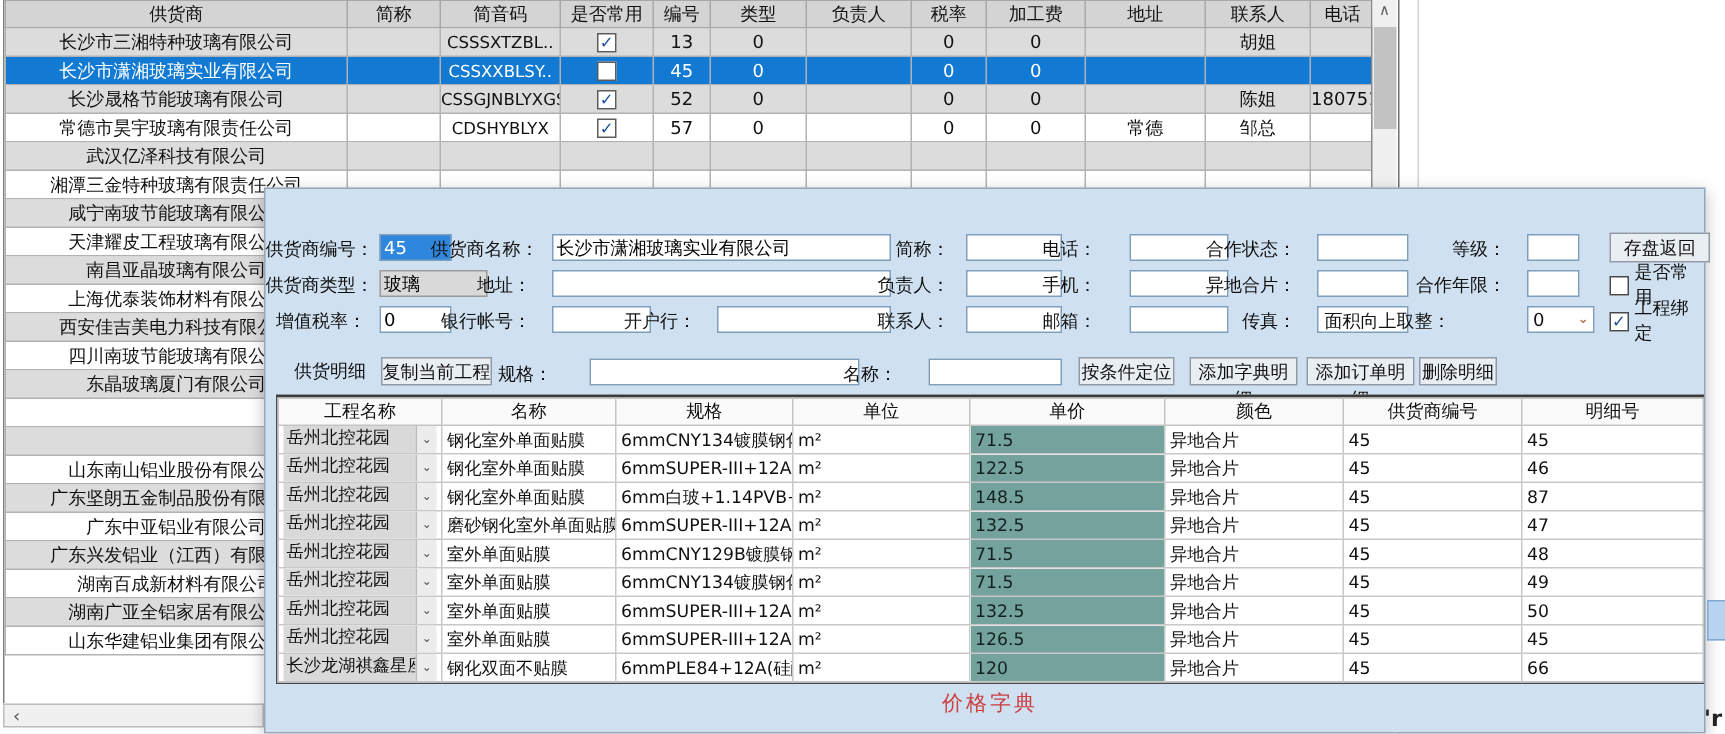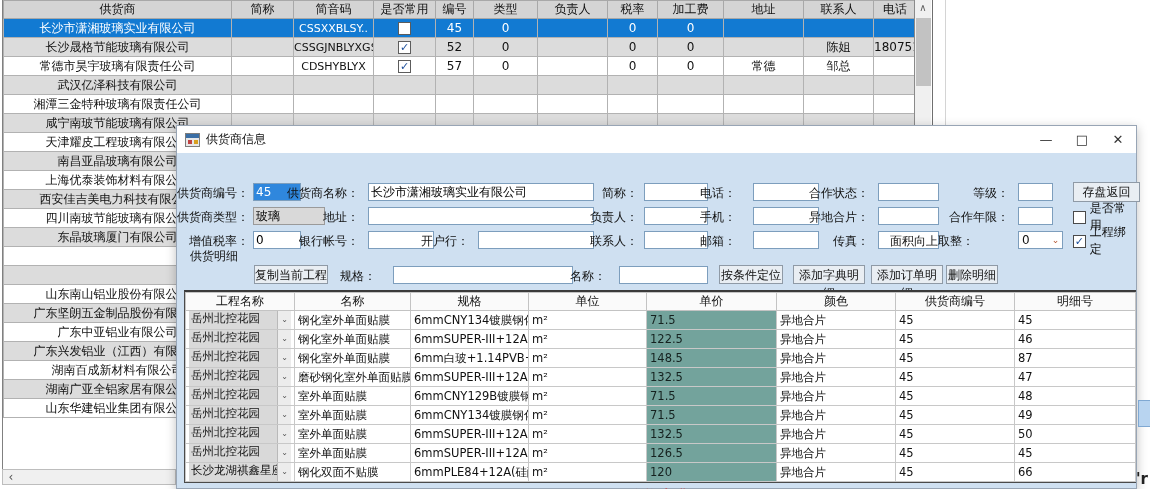--- a/index.html
+++ b/index.html
@@ -39,21 +39,21 @@
     border:1px solid #98a5b5; background:#cfe0f1; box-shadow:0 3px 10px rgba(0,0,0,.25); }
   .titlebar { height:27px; background:#fff; display:flex; align-items:center; }
   .app-ico { width:15px; height:14px; margin:0 6px 0 8px; position:relative; background:#e8e8e8; border:1px solid #7c7c7c; }
   .app-ico::before { content:""; position:absolute; left:0; top:0; right:0; height:4px; background:#3a6ea5; }
   .app-ico::after { content:""; position:absolute; left:2px; top:6px; width:4px; height:4px; background:#c04343; box-shadow:6px 0 0 #d8a021; }
   .title-txt { flex:0 0 auto; }
   .tb-space { flex:1; }
   .wbtn { width:36px; height:26px; text-align:center; line-height:26px; color:#333; font-size:13px; }
   .dlg-body { position:relative; height:336px; }
 
-  .lab { position:absolute; height:18px; line-height:18px; text-align:right; white-space:nowrap; }
+  .lab { position:absolute; height:18px; line-height:18px; text-align:left; white-space:nowrap; }
   .fin { position:absolute; height:18px; border:1px solid #7d9ebd; background:#fff; font-size:12px;
     padding:0 2px; font-family:inherit; }
   .fin.sel { background:#2f87dd; color:#fff; }
   .fin.ro { background:#d9d9d9; border-color:#9a9a9a; }
   .btn-std { position:absolute; background:#e9eef3; border:1px solid #8f9aa6; text-align:center;
     font-size:12px; line-height:18px; height:20px; }
   .combo { position:absolute; height:18px; border:1px solid #7d9ebd; background:#fff; display:flex; }
   .combo .val { flex:1; padding-left:3px; line-height:16px; }
   .combo .arr { width:13px; text-align:center; color:#b5552f; font-size:9px; line-height:16px; }
   .wcb { position:absolute; display:flex; align-items:center; gap:4px; height:16px; }
@@ -113,20 +113,34 @@
           <th>负责人</th>
           <th>税率</th>
           <th>加工费</th>
           <th>地址</th>
           <th>联系人</th>
           <th>电话</th>
         </tr>
       </thead>
       <tbody>
 
+      <tr class="shade">
+            <td>长沙市三湘特种玻璃有限公司</td>
+            <td></td>
+            <td class="code">CSSSXTZBL..</td>
+            <td><span class="cb on"></span></td>
+            <td>13</td>
+            <td>0</td>
+            <td></td>
+            <td>0</td>
+            <td>0</td>
+            <td></td>
+            <td>胡姐</td>
+            <td></td>
+          </tr>
           <tr class="selected">
             <td>长沙市潇湘玻璃实业有限公司</td>
             <td></td>
             <td class="code">CSSXXBLSY..</td>
             <td><span class="cb off"></span></td>
             <td>45</td>
             <td>0</td>
             <td></td>
             <td>0</td>
             <td>0</td>
@@ -421,28 +435,20 @@
       <div class="thumb"></div>
     </div>
   </div>
   <div class="vline1"></div>
   <div class="vline2"></div>
   <div class="hscroll">
     <div class="btn">‹</div>
   </div>
 
   <div class="dialog">
-    <div class="titlebar">
-      <span class="app-ico"></span>
-      <span class="title-txt">供货商信息</span>
-      <span class="tb-space"></span>
-      <span class="wbtn">—</span>
-      <span class="wbtn">□</span>
-      <span class="wbtn">✕</span>
-    </div>
     <div class="dlg-body">
 
       <div class="lab" style="left:0;width:72px;top:31px">供货商编号：</div>
       <input class="fin sel" style="left: 76px; width: 48px; top: 30px;" value="45">
       <div class="lab" style="left:110px;width:72px;top:31px">供货商名称：</div>
       <input class="fin" style="left: 191px; width: 226px; top: 30px;" value="长沙市潇湘玻璃实业有限公司">
       <div class="lab" style="left:420px;width:41px;top:31px">简称：</div>
       <input class="fin" style="left: 467px; width: 64px; top: 30px;" value="">
       <div class="lab" style="left:518px;width:41px;top:31px">电话：</div>
       <input class="fin" style="left: 576px; width: 66px; top: 30px;" value="">
@@ -484,21 +490,21 @@
       <div class="lab" style="left:706px;width:91px;top:79px">面积向上取整：</div>
       <div class="combo" style="left:841px;width:45px;top:78px">
         <span class="val">0</span>
         <span class="arr">⌄</span>
       </div>
       <div class="wcb on" style="left:896px;top:80px">
         <span class="box"></span>
         <span>工程绑定</span>
       </div>
 
-      <div class="lab" style="left:7px;width:60px;top:94px;text-align:center">供货明细</div>
+      <div class="lab" style="left:7px;width:60px;top:112px;text-align:right">供货明细</div>
       <div class="btn-std" style="left:77px;width:74px;top:112px;height:19px">复制当前工程</div>
       <div class="lab" style="left:155px;width:44px;top:114px">规格：</div>
       <input class="fin" style="left: 216px; width: 180px; top: 113px;" value="">
       <div class="lab" style="left:385px;width:44px;top:114px">名称：</div>
       <input class="fin" style="left: 442px; width: 89px; top: 113px;" value="">
       <div class="btn-std" style="left:542px;width:64px;top:112px;height:19px">按条件定位</div>
       <div class="btn-std" style="left:616px;width:72px;top:112px;height:19px">添加字典明细</div>
       <div class="btn-std" style="left:694px;width:72px;top:112px;height:19px">添加订单明细</div>
       <div class="btn-std" style="left:769px;width:52px;top:112px;height:19px">删除明细</div>
 

